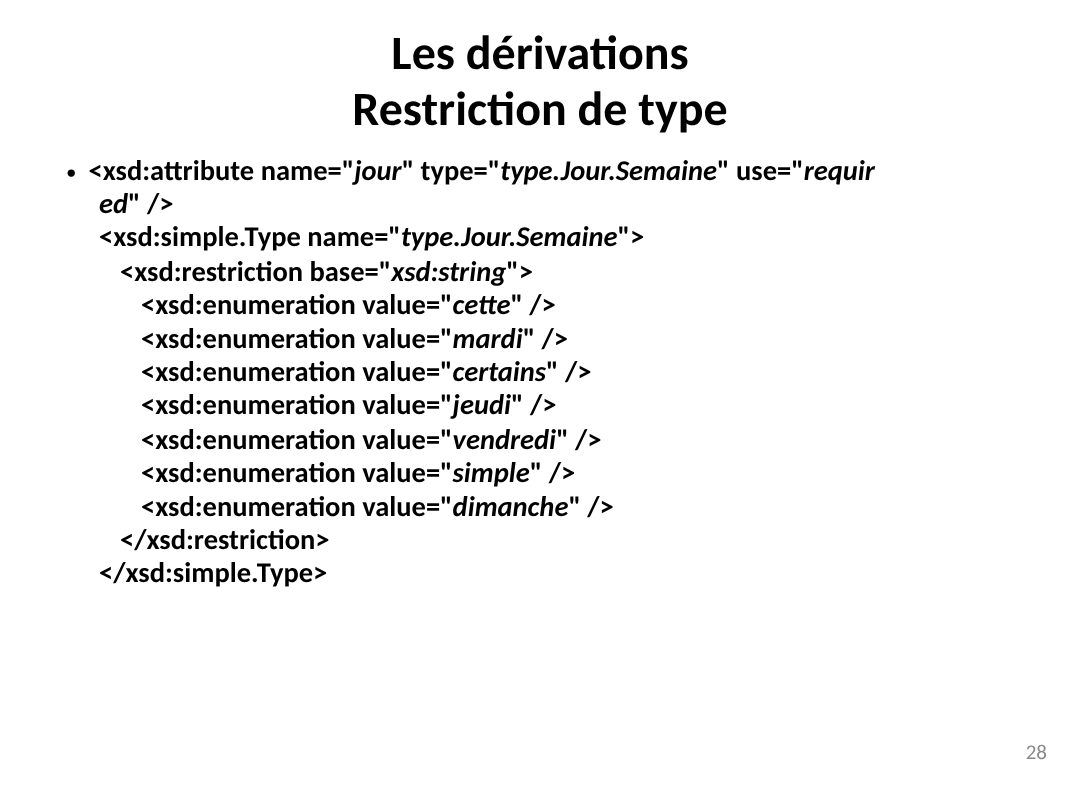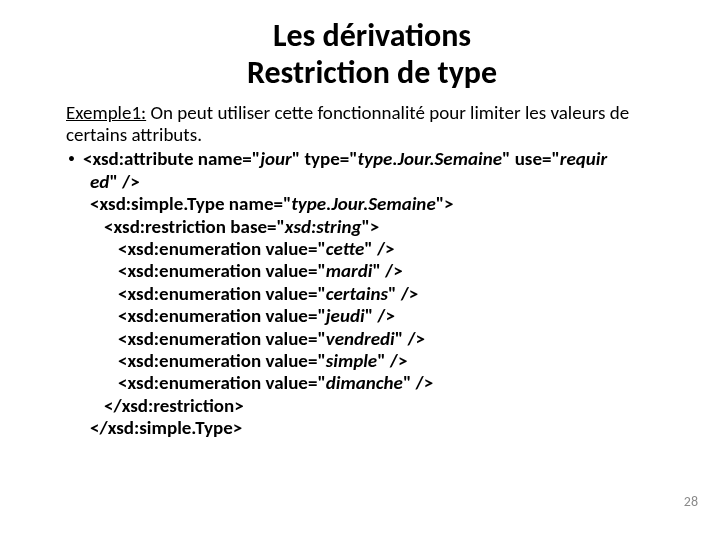--- a/index.html
+++ b/index.html
@@ -10,21 +10,20 @@
     background: #ffffff;
     font-family: Calibri, "Segoe UI", Arial, sans-serif;
     color: #000000;
     overflow: hidden;
   }
   .slide {
     position: relative;
     width: 720px;
     height: 540px;
     box-sizing: border-box;
-    padding-left: 24px;
   }
   .title {
     text-align: center;
     font-weight: 700;
     font-size: 32px;
     line-height: 1.15;
     padding-top: 18px;
   }
   .title .line1, .title .line2 {
     display: block;
@@ -75,23 +74,20 @@
 
 <div class="slide">
 
   <div class="title">
     <span class="line1">Les dérivations</span>
     <span class="line2">Restriction de type</span>
   </div>
 
   <div class="body">
 
-    <p class="intro">
-      <span class="u">Exemple1:</span><span> On peut utiliser cette fonctionnalité pour limiter les valeurs de certains attributs.</span>
-    </p>
 
     <div class="bullet-row">
       <div class="dot">•</div>
       <div class="code">
         <span>&lt;xsd:attribute name="</span><span class="i">jour</span><span>" type="</span><span class="i">type.Jour.Semaine</span><span>" use="</span><span class="i">requir</span>
       </div>
     </div>
 
     <div class="code-block">
       <div class="ind1"><span class="i">ed</span><span>" /&gt;</span></div>

